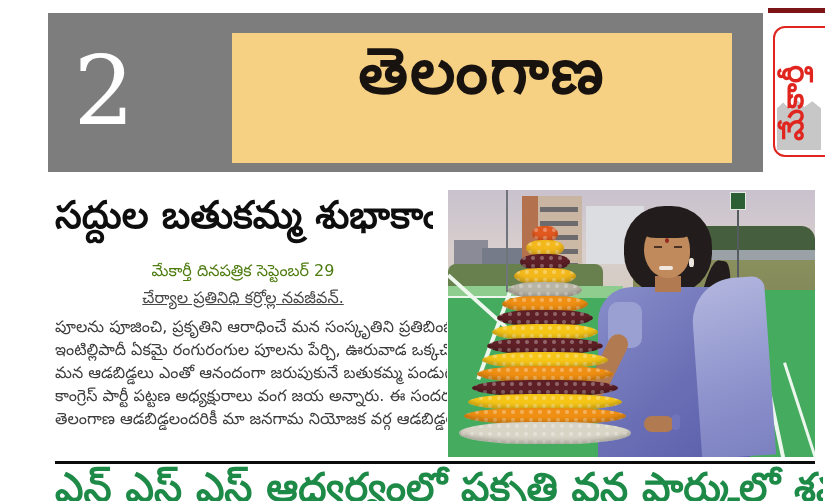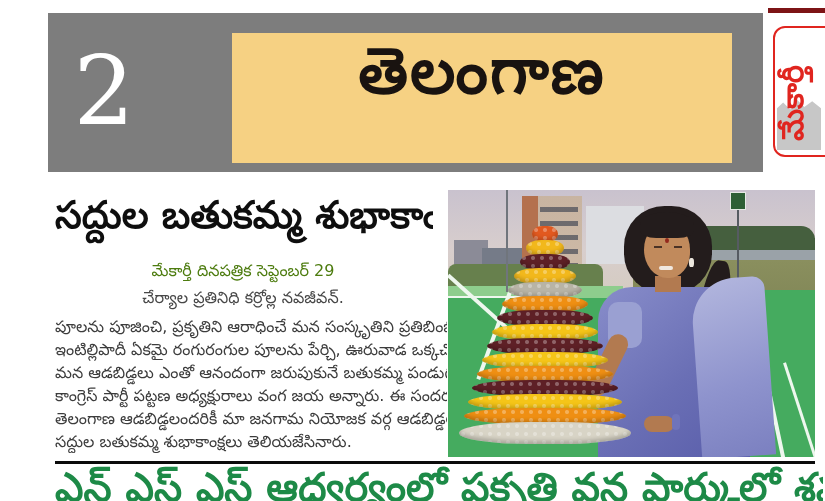--- a/index.html
+++ b/index.html
@@ -23,21 +23,21 @@
   #logo-border{position:absolute;left:5px;top:6px;width:64px;height:131px;border:2px solid #e0251f;border-radius:12px;}
   #logo-sil{position:absolute;left:9px;top:72px;width:44px;height:58px;background:#c7c7c7;
             clip-path:polygon(0 28%,14% 18%,30% 30%,46% 14%,62% 26%,80% 16%,100% 28%,100% 100%,0 100%);}
   #logo-text{position:absolute;left:-42px;top:62px;width:140px;text-align:center;color:#e0251f;
              font-size:30px;font-weight:700;transform:rotate(-90deg);white-space:nowrap;}
 
   
   #headline{position:absolute;left:55px;top:193px;width:378px;font-size:38px;font-weight:700;
             color:#0e0e0e;white-space:nowrap;overflow:hidden;}
   #dateline{position:absolute;left:55px;top:261px;width:376px;text-align:center;font-size:16px;color:#4d7c0f;}
-  #byline{position:absolute;left:55px;top:288px;width:376px;text-align:center;font-size:16px;color:#474747;}
+  #byline{position:absolute;left:55px;top:288px;width:376px;text-align:center;font-size:16px;color:#474747;text-decoration:underline;}
   #body-text{position:absolute;left:55px;top:315px;width:392px;overflow:hidden;}
   .bodyline{font-size:16px;line-height:23px;color:#3c3c3c;white-space:nowrap;}
 
   
   #rule{position:absolute;left:55px;top:461px;width:760px;height:3px;background:#0b0b0b;}
   #next-headline{position:absolute;left:55px;top:464px;width:768px;font-size:40px;font-weight:700;
                  color:#1d8a47;white-space:nowrap;overflow:hidden;}
 
   
   #photo{position:absolute;left:448px;top:190px;width:367px;height:267px;overflow:hidden;background:#45ab5f;}
@@ -115,21 +115,20 @@
 
   <div id="headline">సద్దుల బతుకమ్మ శుభాకాంక్షలు</div>
   <div id="dateline">మేకార్తీ దినపత్రిక సెప్టెంబర్ 29</div>
   <div id="byline">చేర్యాల ప్రతినిధి కర్రోల్ల నవజీవన్.</div>
   <div id="body-text">
     <div class="bodyline">పూలను పూజించి, ప్రకృతిని ఆరాధించే మన సంస్కృతిని ప్రతిబింబిస్తూ...</div>
     <div class="bodyline">ఇంటిల్లిపాదీ ఏకమై రంగురంగుల పూలను పేర్చి, ఊరువాడ ఒక్కచోట చేరి...</div>
     <div class="bodyline">మన ఆడబిడ్డలు ఎంతో ఆనందంగా జరుపుకునే బతుకమ్మ పండుగ అని చేర్యాల</div>
     <div class="bodyline">కాంగ్రెస్ పార్టీ పట్టణ అధ్యక్షురాలు వంగ జయ అన్నారు. ఈ సందర్భంగా..</div>
     <div class="bodyline">తెలంగాణ ఆడబిడ్డలందరికీ మా జనగామ నియోజక వర్గ ఆడబిడ్డలందరికి</div>
-    <div class="bodyline">సద్దుల బతుకమ్మ శుభాకాంక్షలు తెలియజేసినారు.</div>
   </div>
 
   <div id="photo">
     <div class="p-sky"></div>
     <div class="p-bldg1"></div>
     <div class="p-bldg2"></div>
     <div class="p-bldg-big">
       <div class="p-brick"></div>
       <div class="p-windows"></div>
     </div>

